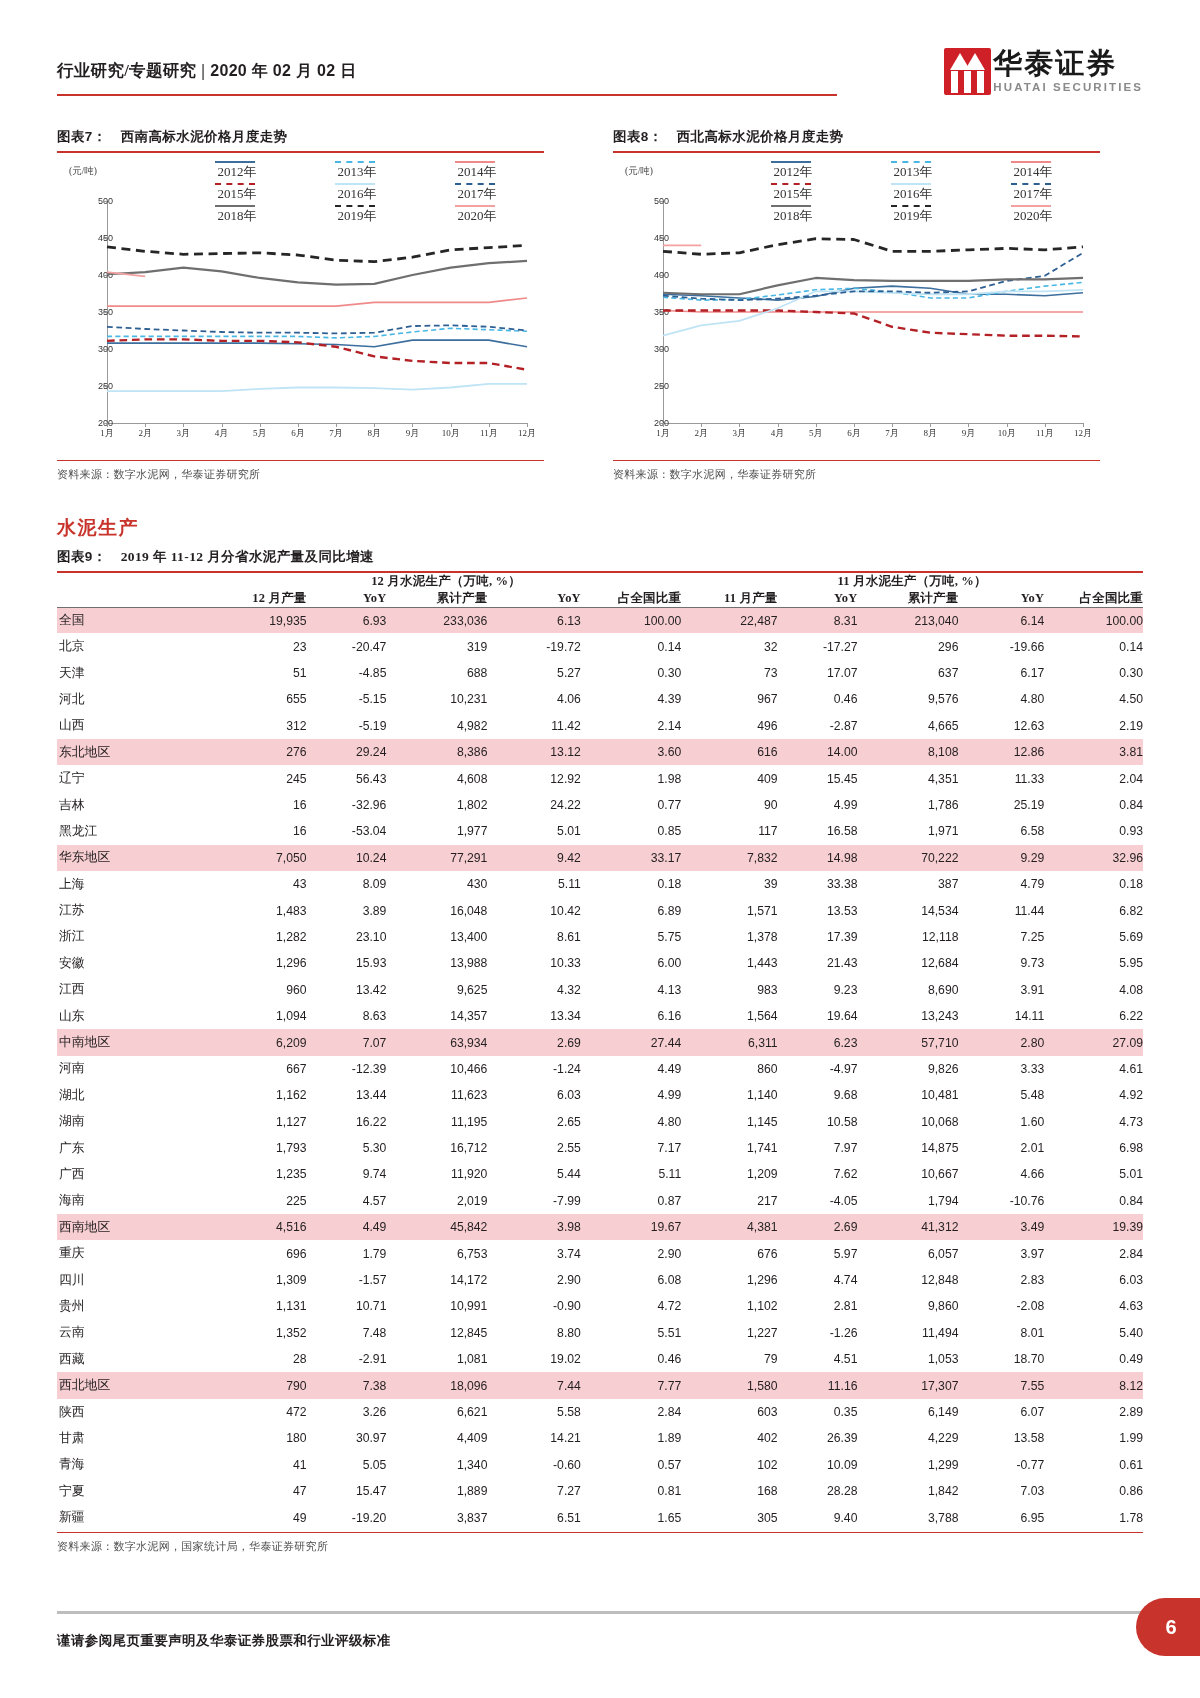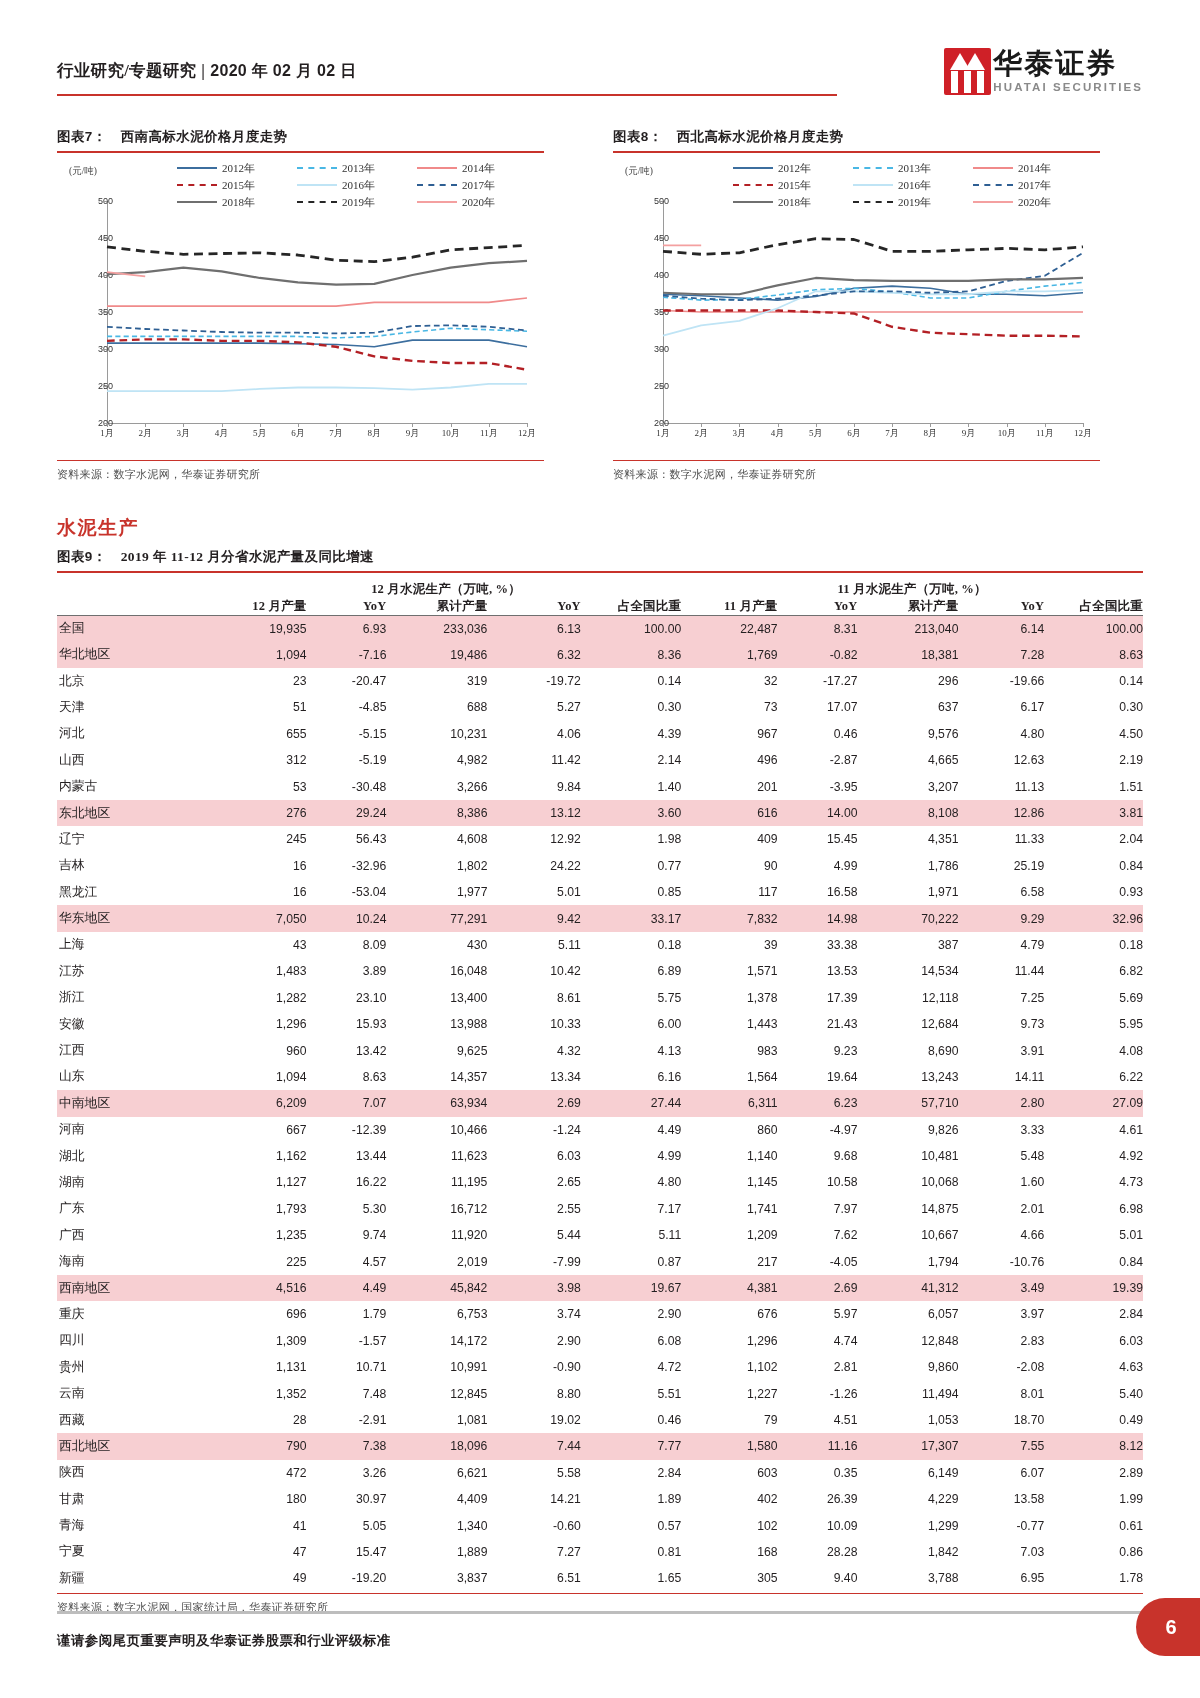--- a/index.html
+++ b/index.html
@@ -44,38 +44,38 @@
   .ex-title .gap{display:inline-block;width:14px;}
   .ex-rule{margin-top:5px;width:100%;height:1.6px;background:#c8332b;}
   .ex-body{position:relative;height:305px;}
   .ex-src{font-size:11px;color:#4d4d4d;letter-spacing:.3px;margin-top:0;}
   .ex-botrule{width:100%;height:1px;background:#c8332b;margin-top:2px;margin-bottom:6px;}
 
   
   .chart{position:relative;width:487px;height:300px;}
   .yunit{position:absolute;left:12px;top:12px;font-size:9.5px;color:#404040;}
   .legend{position:absolute;left:120px;top:8px;width:360px;display:grid;grid-template-columns:1fr 1fr 1fr;gap:2px 0;}
-  .lg{display:flex;align-items:center;font-size:11px;color:#333;white-space:nowrap;}
+  .lg{display:flex;align-items:center;font-size:13px;color:#333;white-space:nowrap;flex-direction:column;}
   .lg .swatch{width:40px;height:0;border-top-width:2.2px;margin-right:5px;display:inline-block;}
   .axis-y{position:absolute;left:50px;top:48px;width:1px;height:222px;background:#9a9a9a;}
   .axis-x{position:absolute;left:50px;top:270px;width:420px;height:1px;background:#9a9a9a;}
   .ytick{position:absolute;right:100%;margin-right:5px;transform:translateY(-50%);font-size:9px;color:#333;font-family:"Liberation Sans",sans-serif;}
   .xlab{position:absolute;top:274px;transform:translateX(-50%);font-size:9px;color:#333;white-space:nowrap;}
   svg.lines{position:absolute;left:50px;top:48px;width:420px;height:222px;overflow:visible;}
 
   
   .sect{position:absolute;left:57px;top:515px;font-size:19px;font-weight:bold;color:#c8332b;letter-spacing:1.5px;}
 
   
   .tbl-wrap{position:absolute;left:57px;top:548px;width:1086px;}
   .tbl-title{font-size:13.5px;font-weight:bold;letter-spacing:.4px;white-space:nowrap;}
   .tbl-title .num{font-family:"Liberation Sans",sans-serif;}
   .tbl-title .gap{display:inline-block;width:14px;}
   .tbl-rule{margin-top:5px;width:100%;height:1.6px;background:#c8332b;}
-  table.data{width:1086px;border-collapse:collapse;font-family:"Liberation Sans","DejaVu Sans",sans-serif;font-size:12.2px;margin-top:8px;}
+  table.data{width:1086px;border-collapse:collapse;font-family:"Liberation Sans","DejaVu Sans",sans-serif;font-size:12.2px;}
   table.data td,table.data th{padding:0;margin:0;}
   .grp-row th{font-size:12.5px;font-weight:bold;font-family:"Liberation Serif",serif;padding:7px 0 3px 0;text-align:center;letter-spacing:.2px;}
   .col-row th{font-size:12.5px;font-weight:bold;font-family:"Liberation Serif",serif;padding:2px 0 6px 0;text-align:right;letter-spacing:.2px;white-space:nowrap;}
   .col-row th.lbl{text-align:left;}
   .hdr-sep td{border-bottom:1.1px solid #6f6f6f;height:0;font-size:0;line-height:0;}
   table.data tbody tr{height:26.4px;}
   table.data tbody td{text-align:right;vertical-align:middle;padding-right:0;white-space:nowrap;}
   table.data tbody td.lbl{text-align:left;font-family:"Liberation Serif",serif;font-size:12.8px;padding-left:2px;}
   tr.region{background:#f7cfd2;}
   tr.region td{font-weight:normal;}
@@ -385,33 +385,20 @@
             <td>6.93</td>
             <td>233,036</td>
             <td>6.13</td>
             <td>100.00</td>
             <td>22,487</td>
             <td>8.31</td>
             <td>213,040</td>
             <td>6.14</td>
             <td>100.00</td>
           </tr>
-          <tr class="region">
-            <td class="lbl">华北地区</td>
-            <td>1,094</td>
-            <td>-7.16</td>
-            <td>19,486</td>
-            <td>6.32</td>
-            <td>8.36</td>
-            <td>1,769</td>
-            <td>-0.82</td>
-            <td>18,381</td>
-            <td>7.28</td>
-            <td>8.63</td>
-          </tr>
           <tr class="">
             <td class="lbl">北京</td>
             <td>23</td>
             <td>-20.47</td>
             <td>319</td>
             <td>-19.72</td>
             <td>0.14</td>
             <td>32</td>
             <td>-17.27</td>
             <td>296</td>
@@ -449,33 +436,20 @@
             <td>312</td>
             <td>-5.19</td>
             <td>4,982</td>
             <td>11.42</td>
             <td>2.14</td>
             <td>496</td>
             <td>-2.87</td>
             <td>4,665</td>
             <td>12.63</td>
             <td>2.19</td>
-          </tr>
-          <tr class="">
-            <td class="lbl">内蒙古</td>
-            <td>53</td>
-            <td>-30.48</td>
-            <td>3,266</td>
-            <td>9.84</td>
-            <td>1.40</td>
-            <td>201</td>
-            <td>-3.95</td>
-            <td>3,207</td>
-            <td>11.13</td>
-            <td>1.51</td>
           </tr>
           <tr class="region">
             <td class="lbl">东北地区</td>
             <td>276</td>
             <td>29.24</td>
             <td>8,386</td>
             <td>13.12</td>
             <td>3.60</td>
             <td>616</td>
             <td>14.00</td>

